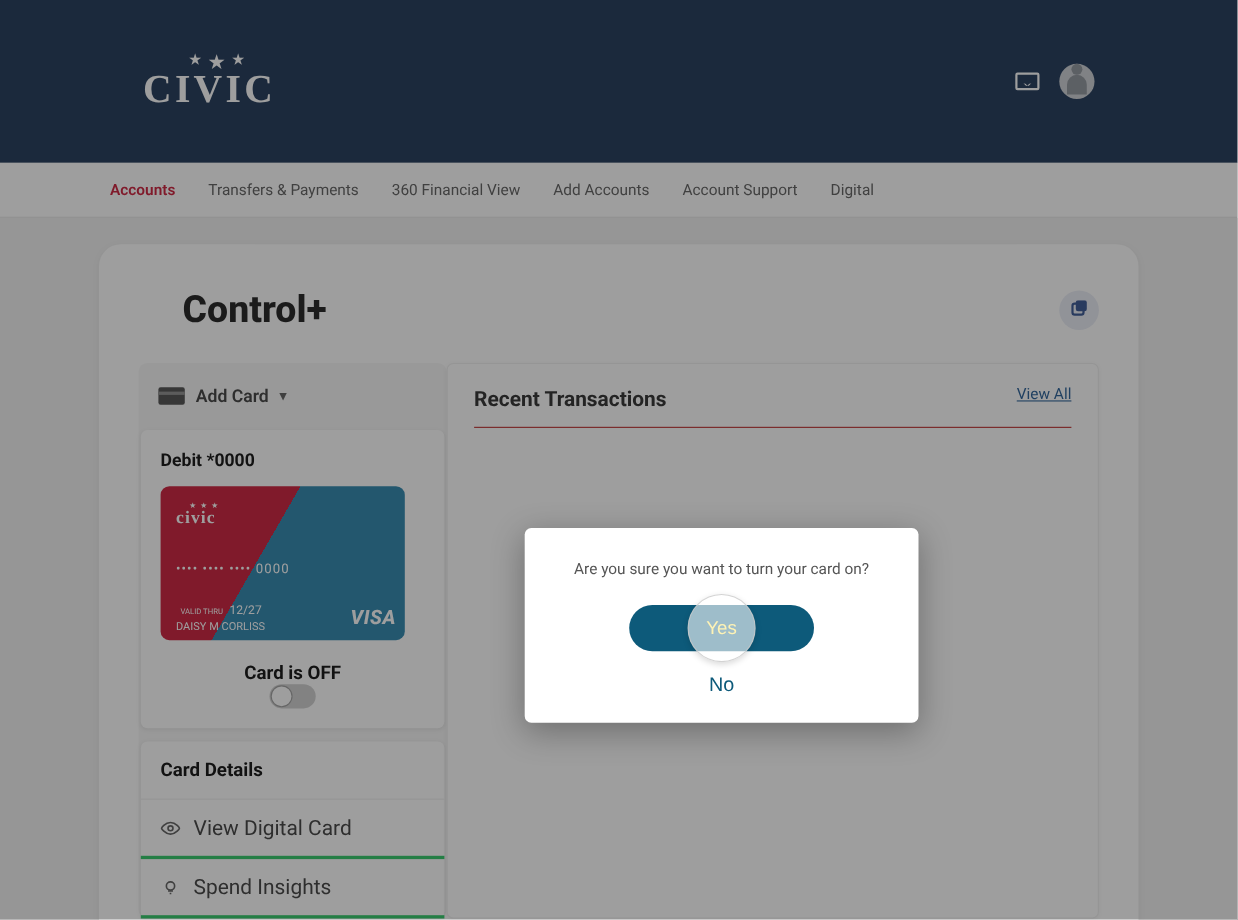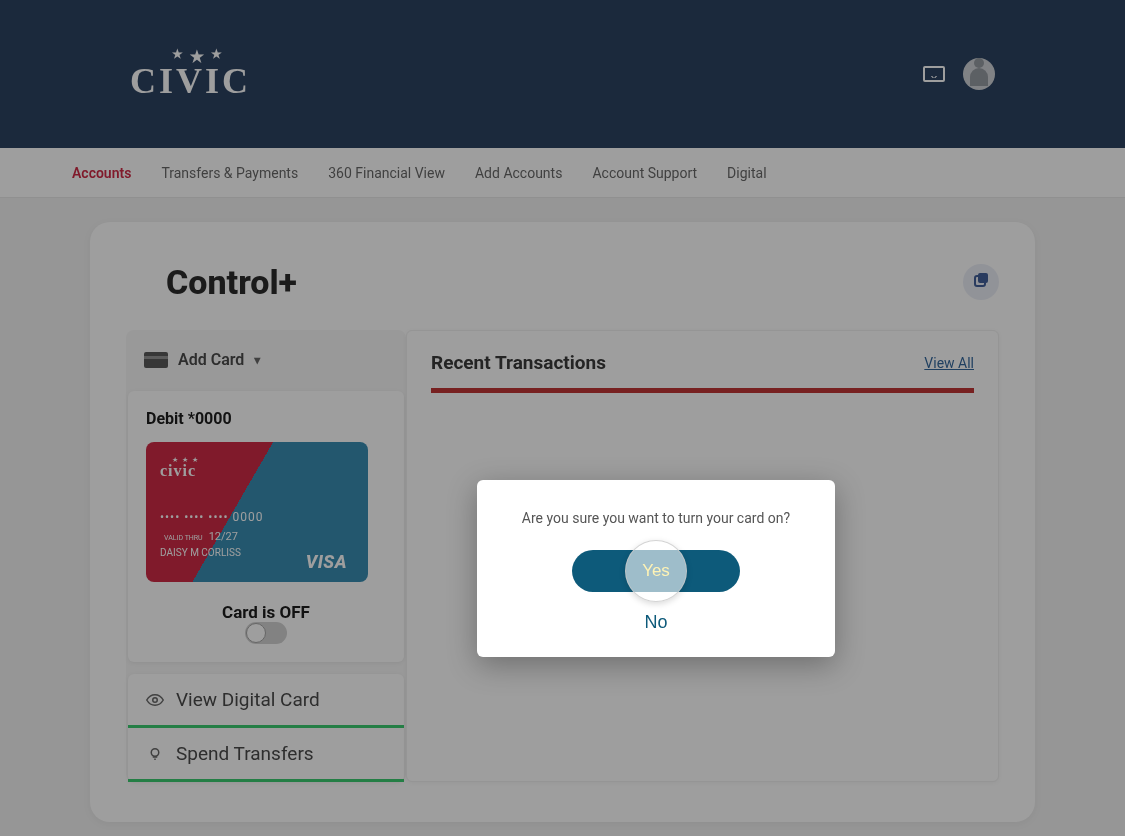--- a/index.html
+++ b/index.html
@@ -78,21 +78,21 @@
     top: -10px; left: 50%; transform: translateX(-50%);
     width: 10px; height: 10px;
     background: #888e96;
     border-radius: 50%;
   }
   .navbar {
     background: #fff;
     height: 50px;
     display: flex;
     align-items: center;
-    padding: 0 72px;
+    padding: 0 100px;
     gap: 30px;
     border-bottom: 1px solid #e5e5e5;
   }
   .nav-item {
     font-size: 14px;
     color: #555;
     cursor: pointer;
   }
   .nav-item.active { color: #c8102e; font-weight: 600; }
   .main {
@@ -183,26 +183,26 @@
     overflow: hidden;
   }
   .dc-logo {
     font-family: Georgia, serif;
     font-weight: bold;
     font-size: 16px;
     letter-spacing: 1px;
   }
   .dc-logo-stars { font-size: 7px; letter-spacing: 1px; margin-left: 12px; display:block; margin-bottom:-2px;}
   .dc-number { margin-top: 30px; font-size: 12px; letter-spacing: 1px; }
-  .dc-valid { font-size: 8px; margin-top: 6px; }
+  .dc-valid { font-size: 8px; margin-top: 24px; }
   .dc-valid span { font-size: 11px; margin-left: 4px; }
   .dc-name { font-size: 10px; margin-top: 4px; }
   .dc-visa {
     position: absolute;
-    bottom: 10px; right: 21px;
+    bottom: 10px; right: 8px;
     font-size: 18px;
     font-weight: 800;
     font-style: italic;
     letter-spacing: 0.5px;
   }
   .toggle-row {
     display: flex;
     justify-content: space-between;
     align-items: center;
     margin-top: 20px;
@@ -259,23 +259,22 @@
     flex: 1;
     background: #fff;
     border: 1px solid #eee;
     border-radius: 6px;
     padding: 20px 24px;
     box-shadow: 0 1px 4px rgba(0,0,0,0.05);
   }
   .rt-header {
     display: flex;
     justify-content: space-between;
-    align-items: center;
     padding-bottom: 14px;
-    border-bottom: 5px solid #b91c1c;
+    border-bottom: 1px solid #b91c1c;
   }
   .rt-title {
     font-size: 19px;
     font-weight: 700;
     color: #222;
   }
   .rt-link {
     font-size: 14px;
     color: #1a5490;
     text-decoration: underline;
@@ -407,38 +406,39 @@
             <div class="dc-name">DAISY M CORLISS</div>
             <div class="dc-visa">VISA</div>
           </div>
           <div class="toggle-row">
             <div class="toggle-label">Card is OFF</div>
             <div class="toggle"></div>
           </div>
         </div>
 
         <div class="details-block">
+          <div class="details-title">Card Details</div>
           <div class="detail-item">
             <span class="detail-icon">
               <svg width="18" height="18" viewBox="0 0 24 24" fill="none" stroke="#555" stroke-width="2">
                   <path d="M1 12s4-7 11-7 11 7 11 7-4 7-11 7S1 12 1 12z"></path>
                   <circle cx="12" cy="12" r="3"></circle>
                 </svg>
             </span>
             <span>View Digital Card</span>
           </div>
           <div class="detail-item">
             <span class="detail-icon">
               <svg width="18" height="18" viewBox="0 0 24 24" fill="none" stroke="#555" stroke-width="2">
                   <circle cx="12" cy="10" r="5"></circle>
                   <line x1="12" y1="18" x2="12" y2="20"></line>
                   <line x1="9" y1="16" x2="15" y2="16"></line>
                 </svg>
             </span>
-            <span>Spend Transfers</span>
+            <span>Spend Insights</span>
           </div>
         </div>
       </div>
 
       <div class="right-col">
         <div class="rt-header">
           <div class="rt-title">Recent Transactions</div>
           <div class="rt-link">View All</div>
         </div>
       </div>

